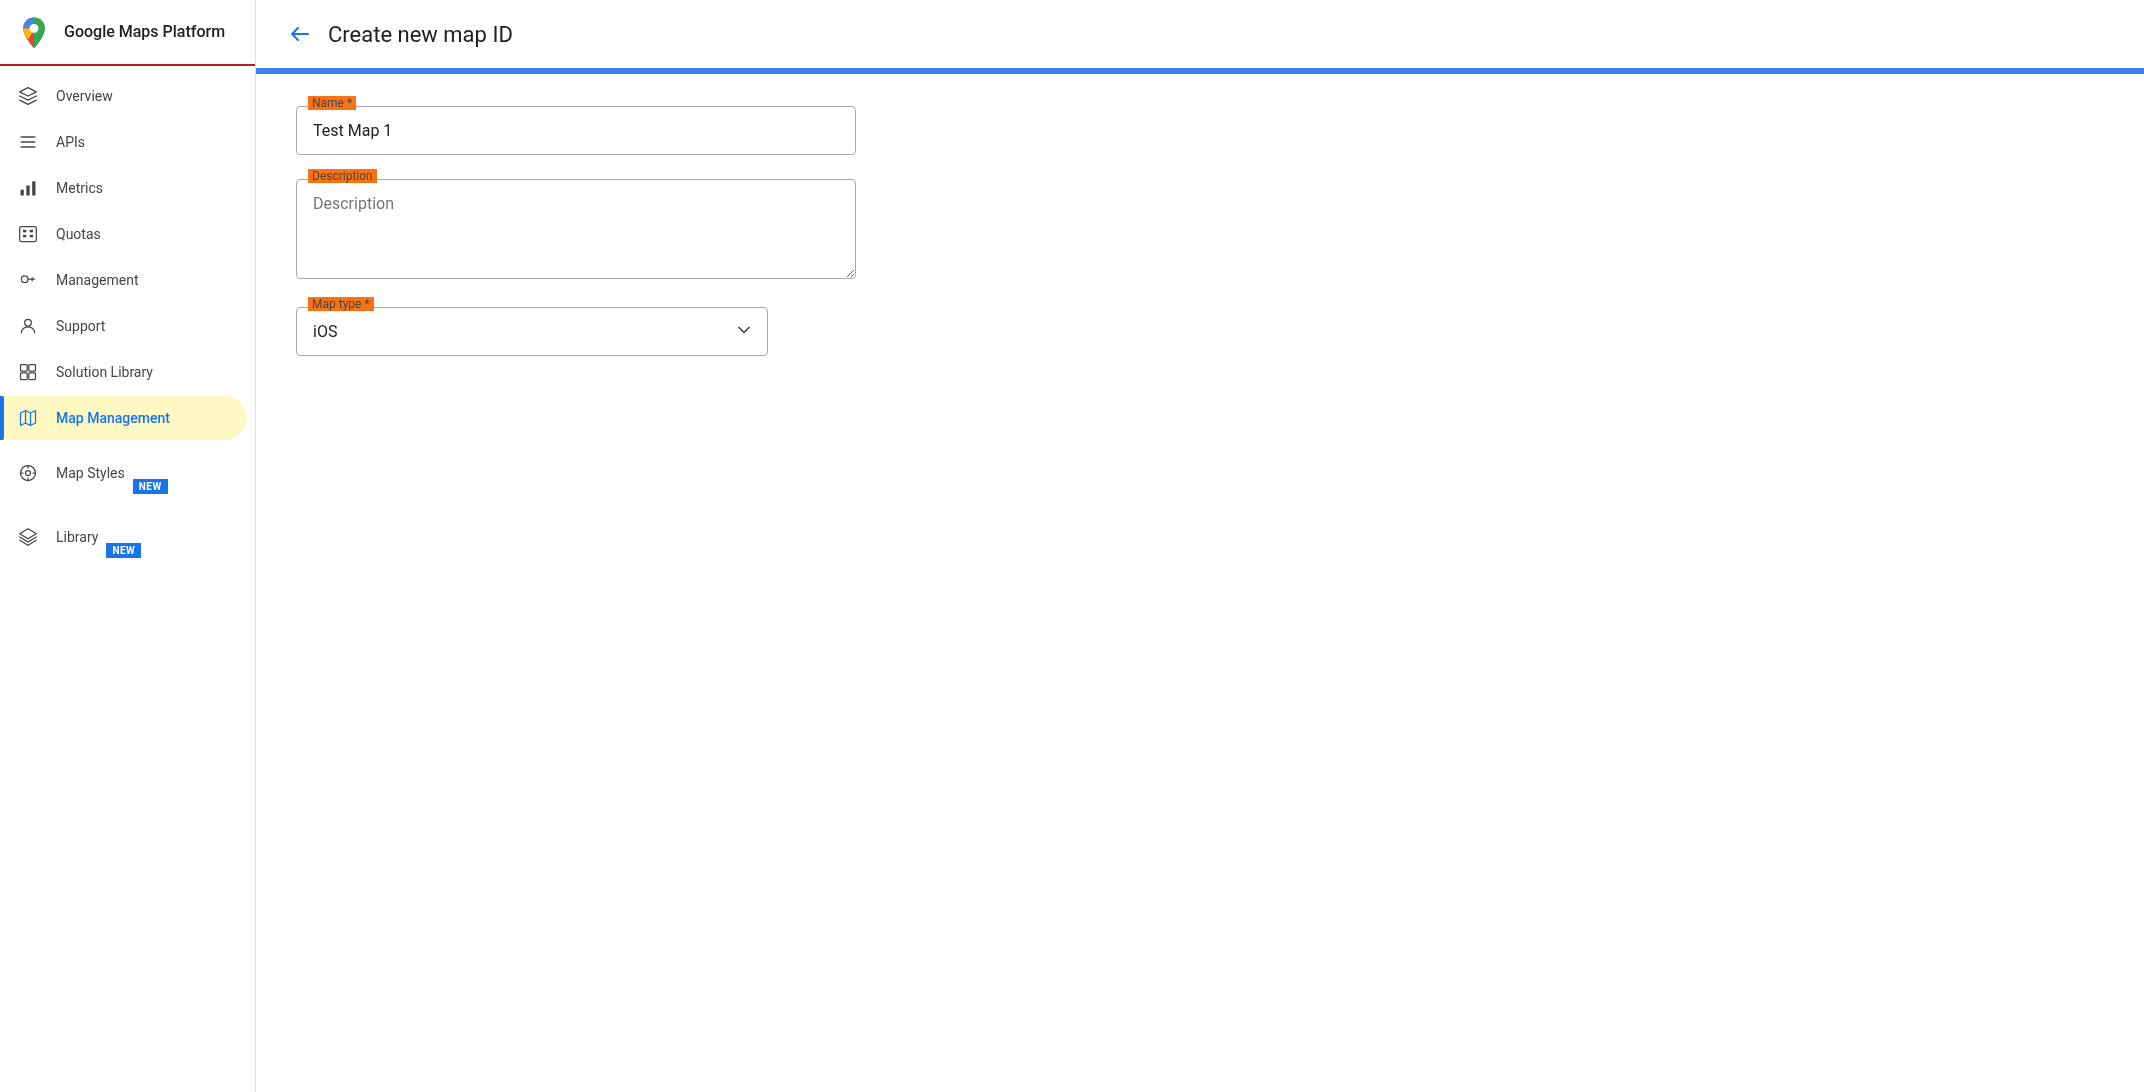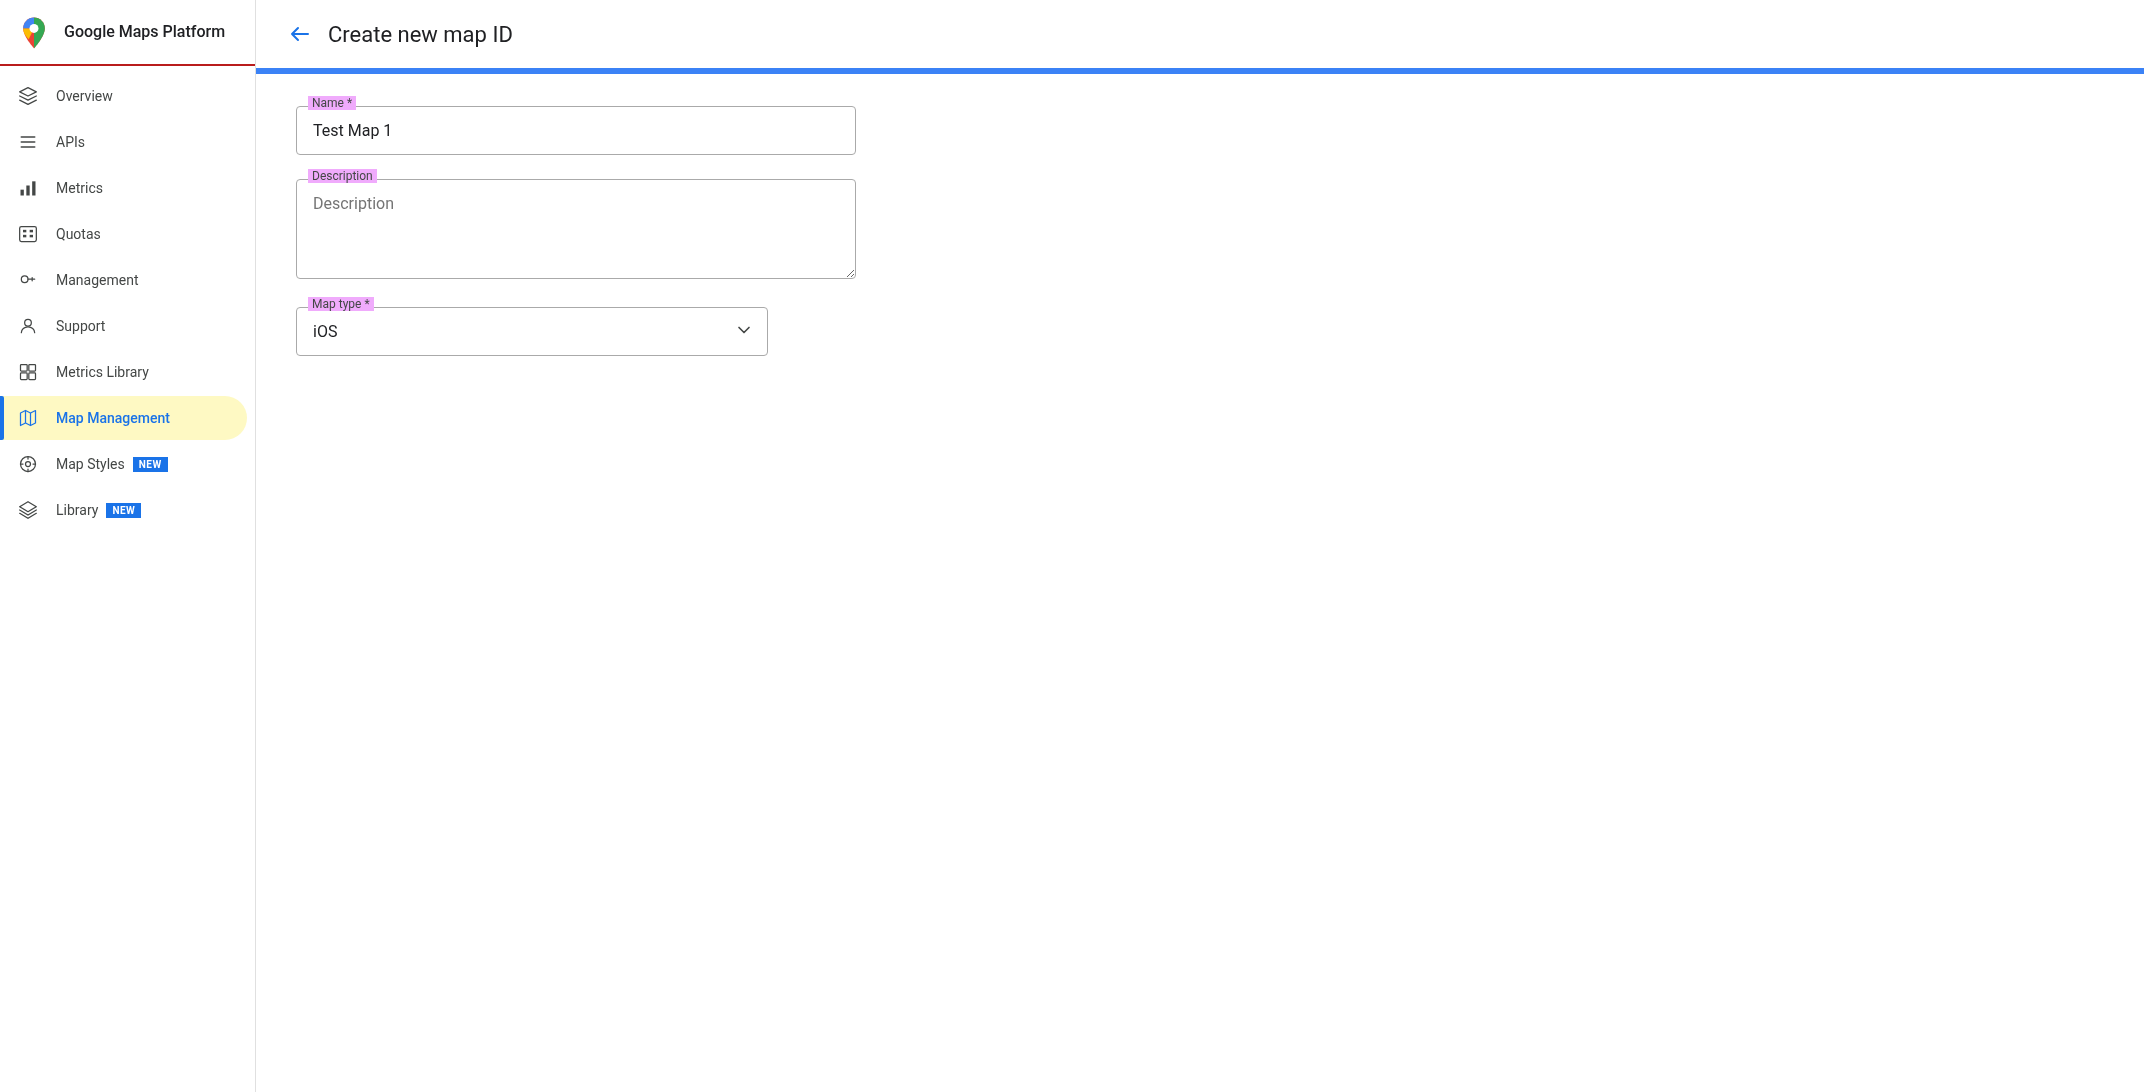--- a/index.html
+++ b/index.html
@@ -101,20 +101,21 @@
 
     .badge-new {
       background: #1a73e8;
       color: #fff;
       font-size: 10px;
       font-weight: 700;
       padding: 2px 6px;
       border-radius: 0;
       margin-left: 8px;
       letter-spacing: 0.5px;
+      margin-top: 27px;
     }
 
     
     .main-content {
       flex: 1;
       display: flex;
       flex-direction: column;
       overflow-y: auto;
     }
 
@@ -153,21 +154,21 @@
     
     .form-field {
       margin-bottom: 24px;
       position: relative;
     }
 
     .field-label {
       position: absolute;
       top: -10px;
       left: 12px;
-      background: #f0abfc;
+      background: #f97316;
       padding: 0 4px;
       font-size: 12px;
       color: #444746;
       font-weight: 400;
       z-index: 1;
     }
 
     .text-input {
       width: 560px;
       padding: 14px 16px;
@@ -307,21 +308,21 @@
 
     <div class="nav-item">
       <span class="nav-icon">
         <svg viewBox="0 0 24 24" xmlns="http://www.w3.org/2000/svg">
           <rect x="3" y="3" width="8" height="8" rx="1" stroke="currentColor" stroke-width="1.5" fill="none"></rect>
           <rect x="13" y="3" width="8" height="8" rx="1" stroke="currentColor" stroke-width="1.5" fill="none"></rect>
           <rect x="3" y="13" width="8" height="8" rx="1" stroke="currentColor" stroke-width="1.5" fill="none"></rect>
           <rect x="13" y="13" width="8" height="8" rx="1" stroke="currentColor" stroke-width="1.5" fill="none"></rect>
         </svg>
       </span>
-      <span>Metrics Library</span>
+      <span>Solution Library</span>
     </div>
 
     <div class="nav-item active">
       <span class="nav-icon">
         <svg viewBox="0 0 24 24" xmlns="http://www.w3.org/2000/svg">
           <path d="M9 3L3 6v15l6-3 6 3 6-3V3l-6 3-6-3z" stroke="currentColor" stroke-width="1.5" fill="none" stroke-linejoin="round"></path>
           <line x1="9" y1="3" x2="9" y2="18" stroke="currentColor" stroke-width="1.5"></line>
           <line x1="15" y1="6" x2="15" y2="21" stroke="currentColor" stroke-width="1.5"></line>
         </svg>
       </span>

